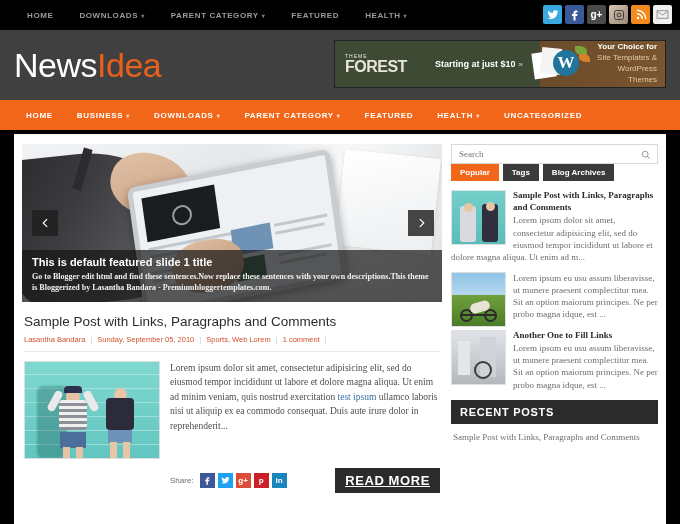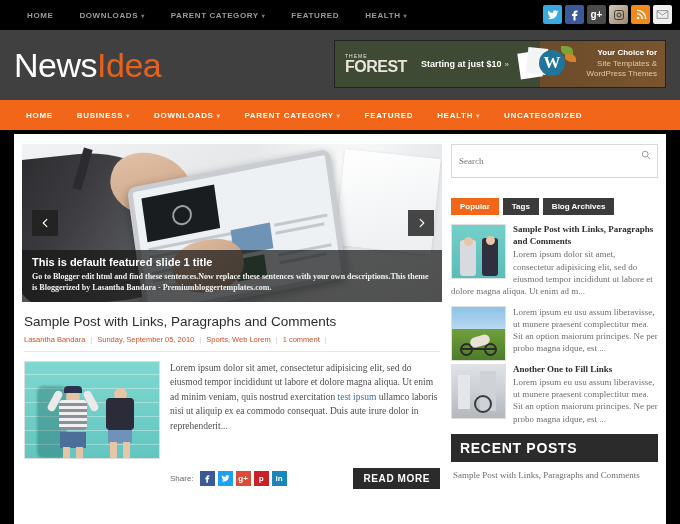--- a/index.html
+++ b/index.html
@@ -57,21 +57,21 @@
   .ad {
     position: absolute; right: 14px; top: 10px;
     width: 332px; height: 48px;
     background: linear-gradient(90deg,#3e4a33 0%,#3e4a33 62%,#6b4b2a 62%,#7a552f 100%);
     border: 1px solid #222;
     display: flex; align-items: center; overflow: hidden;
   }
   .ad-forest { padding-left: 10px; color: #e9e6dc; line-height: 1; }
   .ad-forest .t1 { font-size: 5px; letter-spacing: 1px; display: block; }
   .ad-forest .t2 { font-size: 16px; font-weight: bold; letter-spacing: -0.5px; display: block; }
-  .ad-price { color: #fff; font-size: 9px; font-weight: bold; margin-left: 14px; white-space: nowrap; }
+  .ad-price { color: #fff; font-size: 9px; font-weight: bold; margin-left: 28px; white-space: nowrap; }
   .ad-price .arr { color: #b9b9a9; font-size: 8px; margin-left: 3px; }
   .ad-wp {
     margin-left: 8px; width: 58px; height: 40px; position: relative;
   }
   .ad-wp .paper { position: absolute; left: 2px; top: 8px; width: 22px; height: 26px; background: #fff; transform: rotate(-8deg); }
   .ad-wp .paper2 { position: absolute; left: 10px; top: 4px; width: 20px; height: 26px; background: #f4f4f4; transform: rotate(6deg); }
   .ad-wp .wp { position: absolute; left: 22px; top: 6px; width: 26px; height: 26px; border-radius: 50%; background: #21759b; color:#fff; font-size: 17px; font-weight: bold; text-align: center; line-height: 26px; font-family: "Liberation Serif", serif; }
   .ad-wp .leaf { position: absolute; left: 44px; top: 2px; width: 12px; height: 9px; background: #7aa43a; border-radius: 0 60% 0 60%; }
   .ad-wp .leaf2 { position: absolute; left: 48px; top: 10px; width: 11px; height: 8px; background: #d6822b; border-radius: 0 60% 0 60%; }
   .ad-right { margin-left: auto; padding-right: 8px; text-align: right; line-height: 1.35; }
@@ -233,38 +233,38 @@
     width: 15px; height: 15px; display: flex; align-items: center; justify-content: center;
     color: #fff; font-size: 8px; font-weight: bold; cursor: pointer;
   }
   .sb-fb { background: #3b5998; }
   .sb-tw { background: #1da1f2; }
   .sb-gp { background: #dd4b39; }
   .sb-pi { background: #cb2027; }
   .sb-li { background: #1a85bc; }
   .readmore {
     margin-left: auto; background: #2b2b2b; color: #fff;
-    font-size: 10px; font-weight: bold; letter-spacing: .6px;
-    padding: 5px 10px; border: 0; cursor: pointer;
+    font-size: 13px; font-weight: bold; letter-spacing: .6px;
+    padding: 5px 10px; border: 0; cursor: pointer; text-decoration: underline;
   }
 
   
   .sidebar { width: 210px; }
   .searchbox {
-    position: relative; border: 1px solid #d8d8d8; height: 34px;
+    position: relative; border: 1px solid #d8d8d8; height: 20px;
     display: flex; align-items: center; background: #fff;
   }
   .searchbox input {
     border: 0; outline: 0; width: 100%; height: 100%;
     padding: 0 20px 0 7px; font-size: 9px; color: #8c8c8c;
     font-family: "Liberation Serif", serif; background: transparent;
   }
   .search-icon { position: absolute; right: 6px; top: 5px; color: #9b9b9b; font-size: 9px; }
 
-  .tabs { display: flex; gap: 4px; margin-top: 20px; }
+  .tabs { display: flex; gap: 4px; margin-top: 0; }
   .tab {
     font-size: 8px; font-weight: bold; color: #fff;
     padding: 4px 9px; background: #3b3b3b; cursor: pointer;
     white-space: nowrap;
   }
   .tab.active { background: #f2661a; }
 
   .poplist { margin-top: 9px; }
   .popitem { display: flex; gap: 7px; margin-bottom: 9px; }
   .pop-thumb {
@@ -291,21 +291,21 @@
     display: block; text-decoration: none;
   }
   .pop-excerpt {
     font-size: 9px; color: #6e6e6e; line-height: 1.35;
     font-family: "Liberation Serif", serif; margin-top: 1px;
   }
   .popitem.flow { display: block; }
   .popitem.flow .pop-thumb { float: left; margin-right: 7px; }
 
   .widget-head {
-    background: #2b2b2b; color: #fff; font-size: 14px; font-weight: bold;
+    background: #2b2b2b; color: #fff; font-size: 11px; font-weight: bold;
     letter-spacing: .7px; padding: 6px 9px; margin-top: 4px;
   }
   .recent-list { padding: 7px 2px 0 2px; }
   .recent-list a {
     font-size: 9px; color: #6e6e6e; font-family: "Liberation Serif", serif;
     text-decoration: none; line-height: 1.35; display: block;
   }
 </style>
 </head>
 <body>

